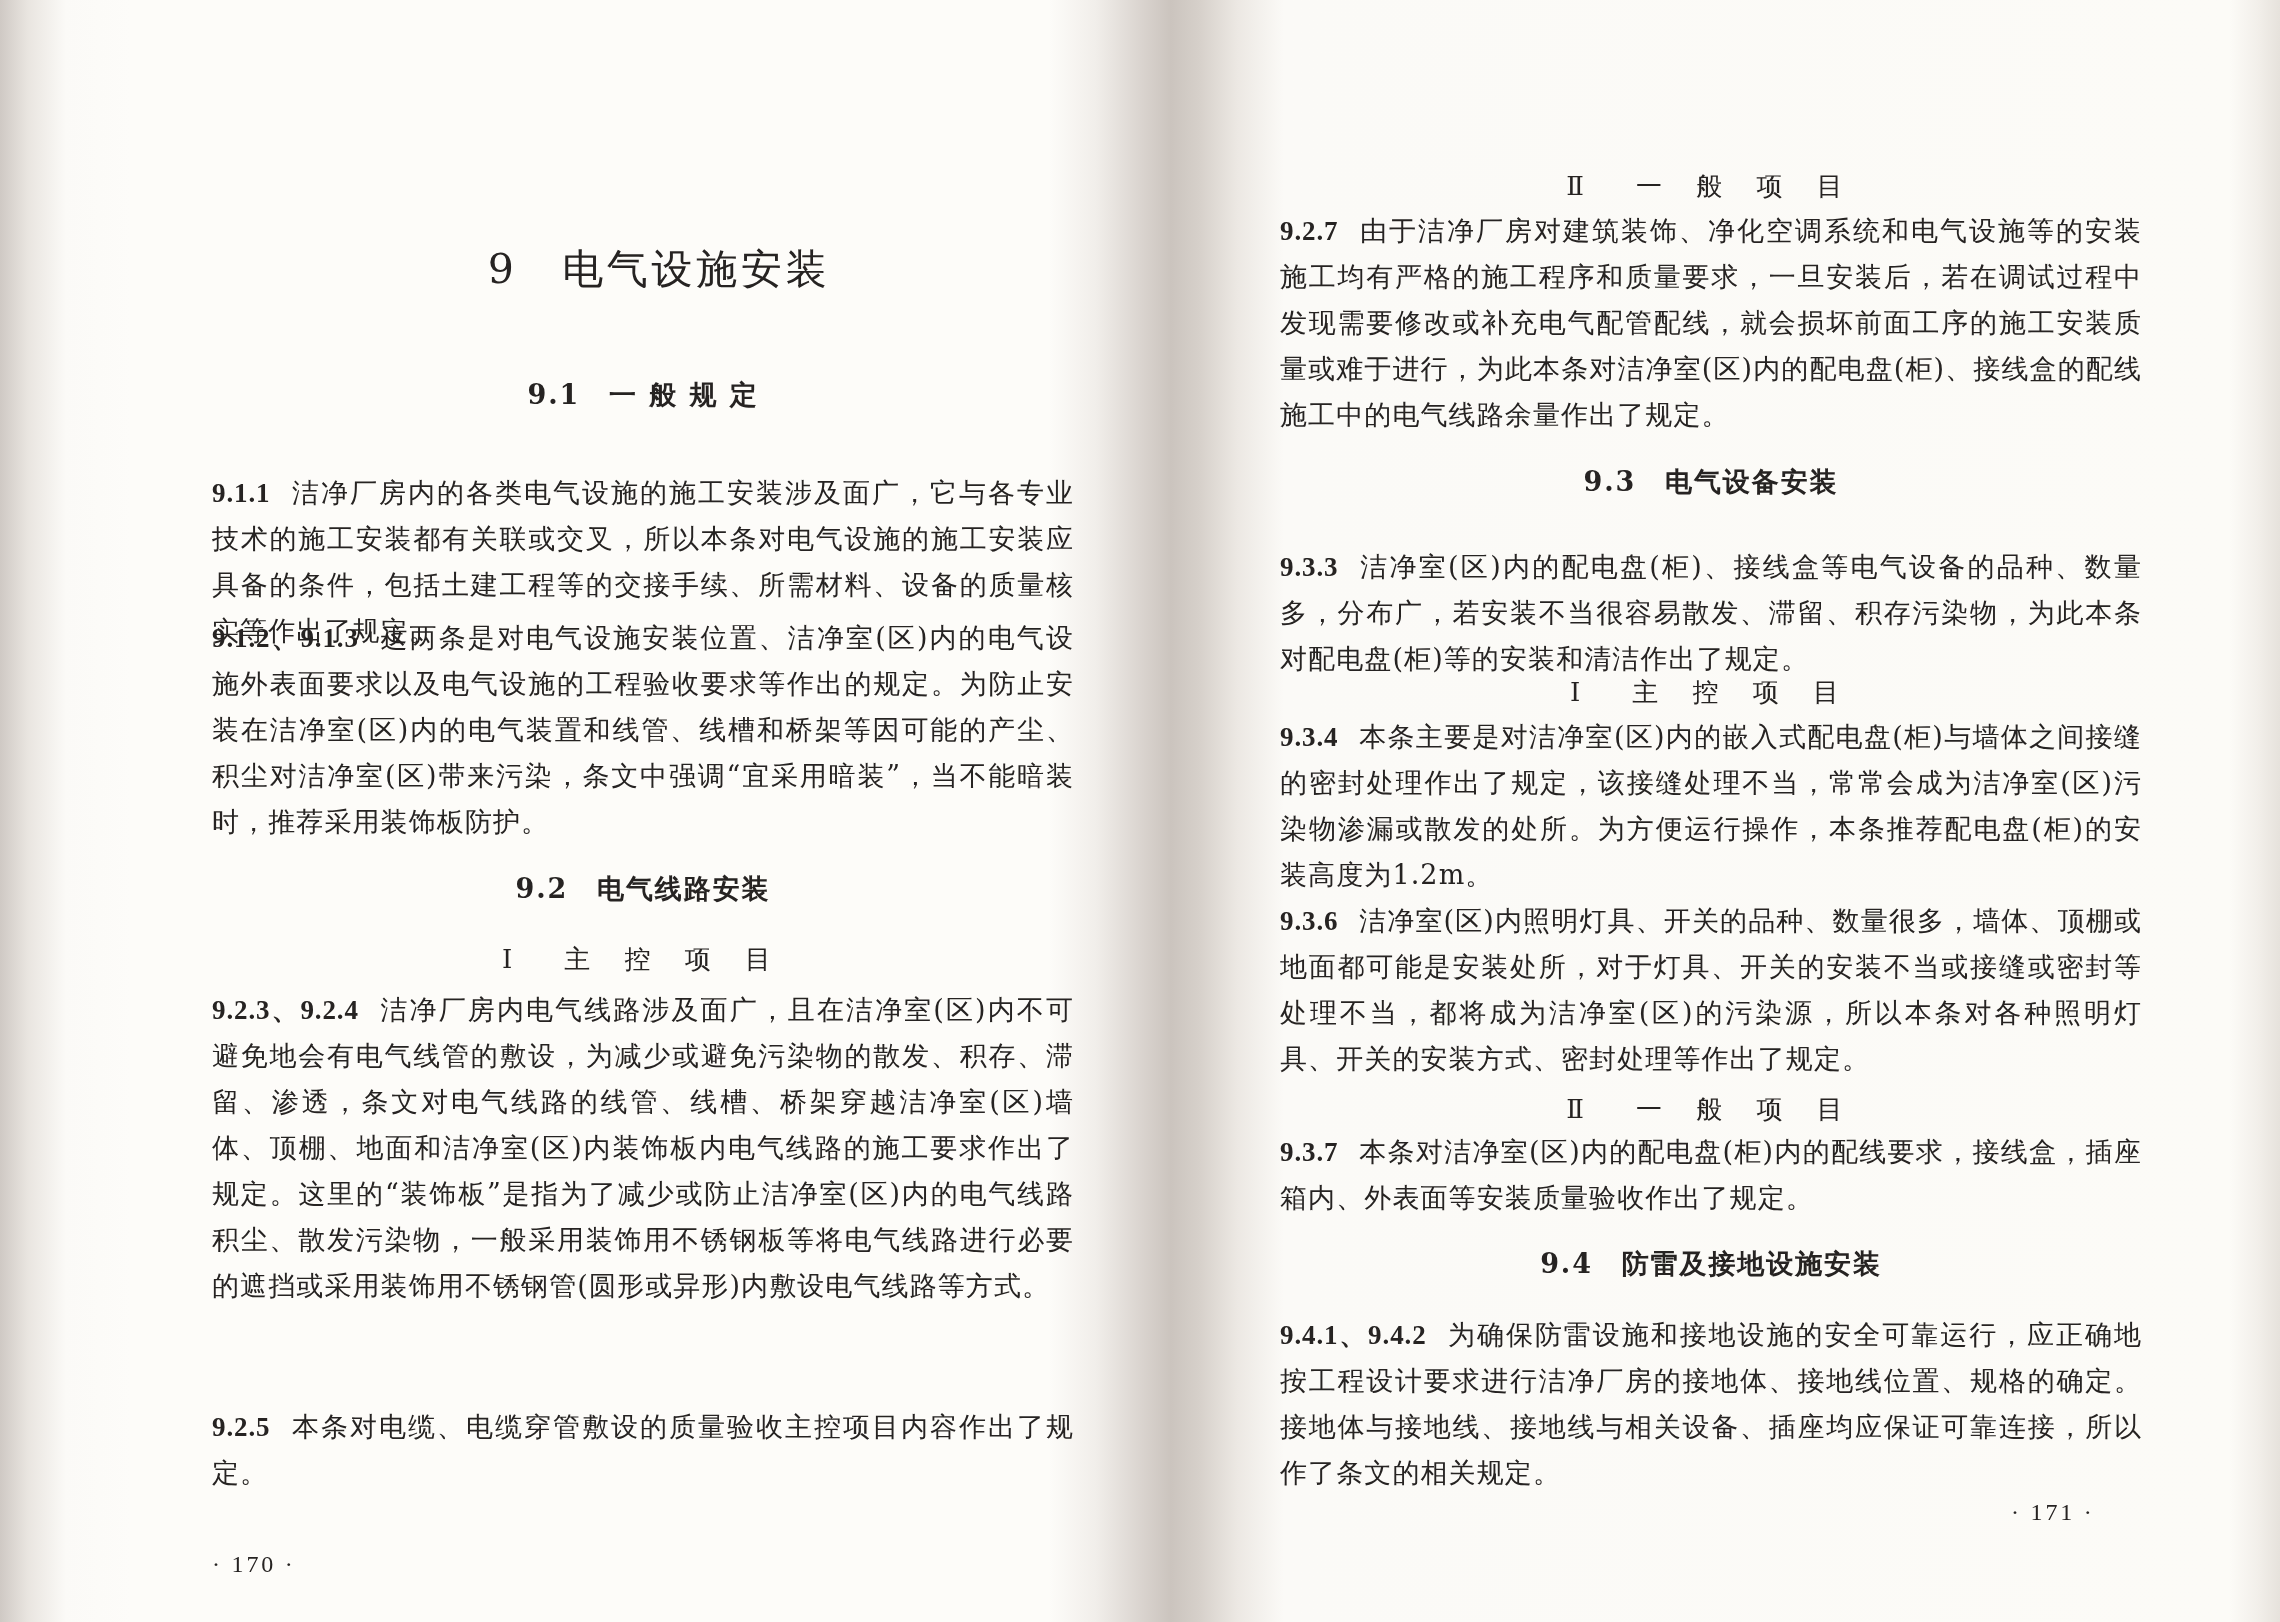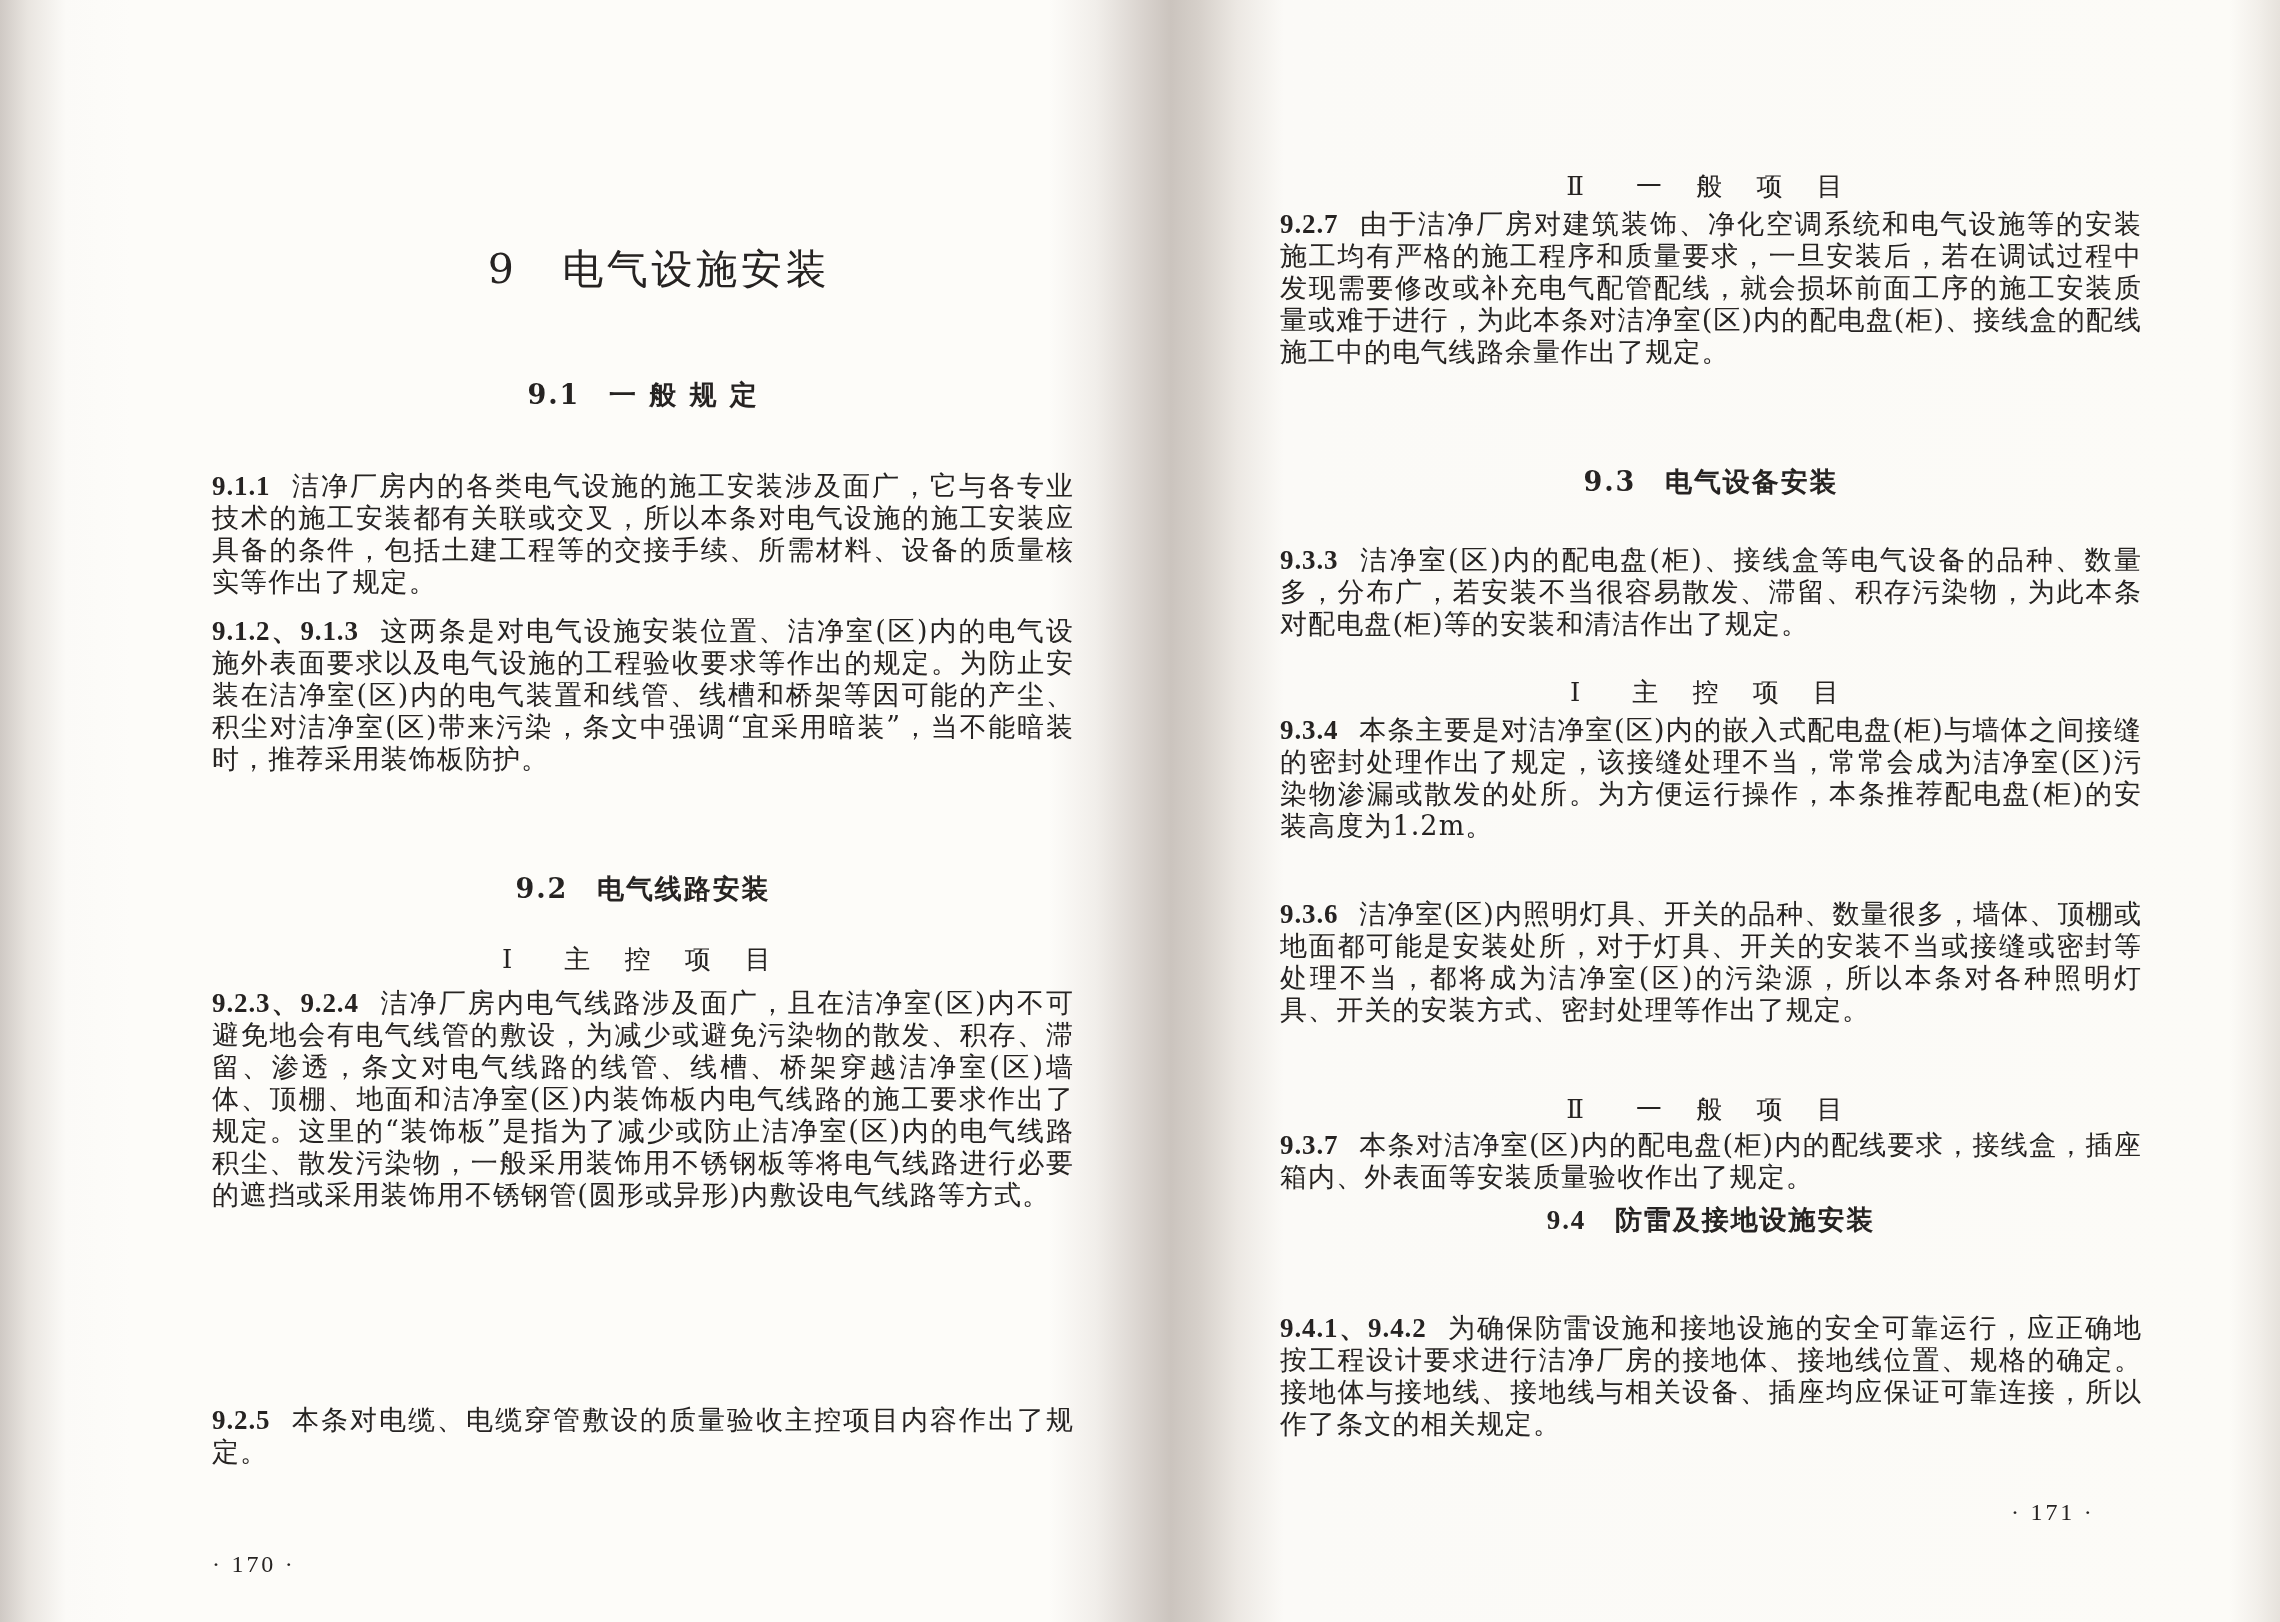--- a/index.html
+++ b/index.html
@@ -54,21 +54,21 @@
     left: 0; width: 862px;
     text-align: center;
     font-size: 26px;
     letter-spacing: 13px;
   }
   .para {
     position: absolute;
     left: 0;
     width: 862px;
     font-size: 27px;
-    line-height: 32px;
+    line-height: 46px;
     text-align: justify;
     letter-spacing: 1.1px;
   }
   .clause-no {
     font-family: "Liberation Serif", "DejaVu Serif", serif;
     font-weight: bold;
     letter-spacing: 0.9px;
     margin-right: 20.6px;
   }
   .page-number {
@@ -145,21 +145,21 @@
     <div class="para" style="top:898px;">
       <span class="clause-no">9.3.6</span><span>洁净室(区)内照明灯具、开关的品种、数量很多，墙体、顶棚或地面都可能是安装处所，对于灯具、开关的安装不当或接缝或密封等处理不当，都将成为洁净室(区)的污染源，所以本条对各种照明灯具、开关的安装方式、密封处理等作出了规定。</span>
     </div>
 
     <div class="sub-title" style="top:1092px;">Ⅱ　一 般 项 目</div>
 
     <div class="para" style="top:1129px;">
       <span class="clause-no">9.3.7</span><span>本条对洁净室(区)内的配电盘(柜)内的配线要求，接线盒，插座箱内、外表面等安装质量验收作出了规定。</span>
     </div>
 
-    <div class="section-title" style="top:1202px;font-family:Liberation Serif, serif;">9.4　防雷及接地设施安装</div>
+    <div class="section-title" style="top:1246px;">9.4　防雷及接地设施安装</div>
 
     <div class="para" style="top:1312px;">
       <span class="clause-no">9.4.1、9.4.2</span><span>为确保防雷设施和接地设施的安全可靠运行，应正确地按工程设计要求进行洁净厂房的接地体、接地线位置、规格的确定。接地体与接地线、接地线与相关设备、插座均应保证可靠连接，所以作了条文的相关规定。</span>
     </div>
 
     <div class="page-number" style="left:731px;top:1499px;">· 171 ·</div>
   </div>
 </div>
 
 

